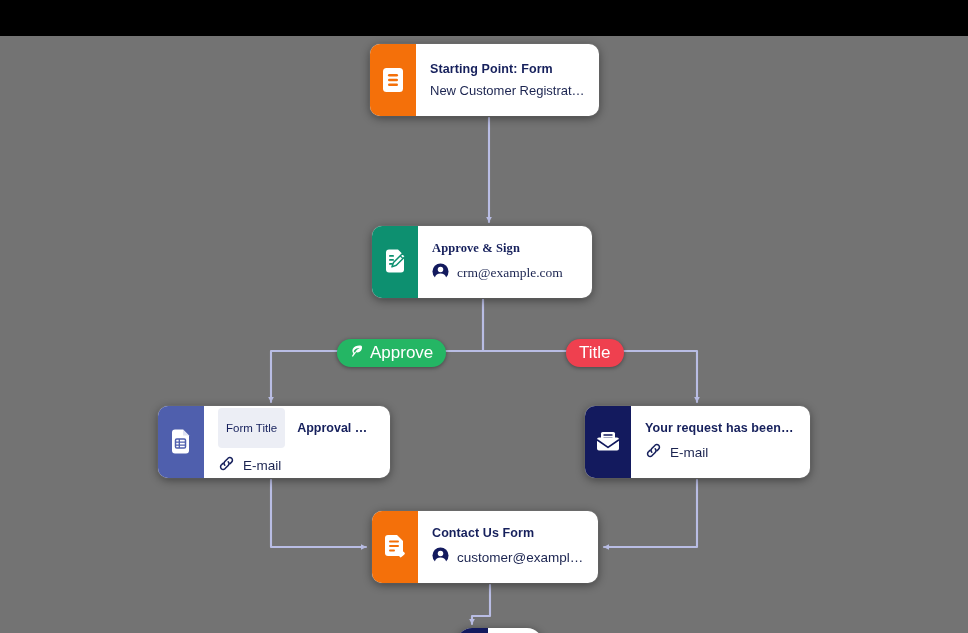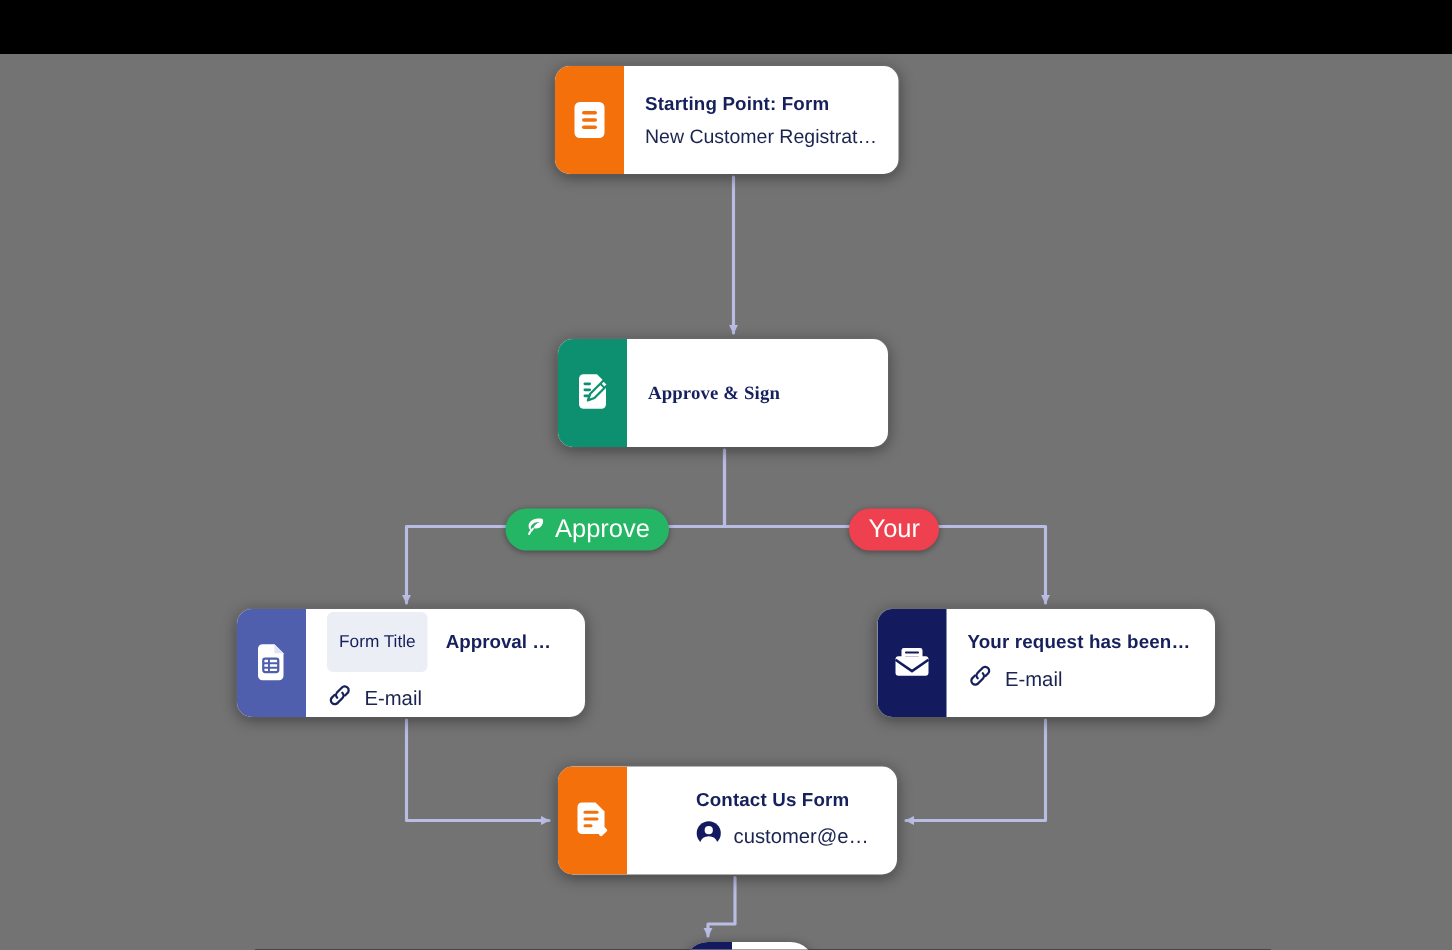--- a/index.html
+++ b/index.html
@@ -80,21 +80,21 @@
   .ic-orange { background: #f4700a; }
   .ic-teal   { background: #0d9070; }
   .ic-blue   { background: #4f5fad; }
   .ic-navy   { background: #131a5e; }
 
   
   #node-start       { left: 370px; top: 8px;   width: 229px; height: 72px; }
   #node-approvesign { left: 372px; top: 190px; width: 220px; height: 72px; font-family: Liberation Serif, serif; }
   #node-approvedoc  { left: 158px; top: 370px; width: 232px; height: 72px; }
   #node-denied      { left: 585px; top: 370px; width: 225px; height: 72px; }
-  #node-contact     { left: 372px; top: 475px; width: 226px; height: 72px; gap: 32px; }
+  #node-contact     { left: 372px; top: 475px; width: 226px; height: 72px; }
 
   
   .tag-row { display: flex; align-items: center; gap: 12px; min-width: 0; }
   .tag {
     background: #eceef5;
     color: #16205c;
     font-size: 11.5px;
     font-weight: 400;
     padding: 14px 8px;
     border-radius: 4px;
@@ -206,35 +206,45 @@
         <path d="M5,4.5 a3,3 0 0 1 3,-3 h9 l6,6 v14 a3,3 0 0 1 -3,3 h-12 a3,3 0 0 1 -3,-3 z" fill="#ffffff"></path>
         <rect x="8" y="7" width="5" height="1.8" rx=".9" fill="#0d9070"></rect>
         <rect x="8" y="11" width="5" height="1.8" rx=".9" fill="#0d9070"></rect>
         <rect x="8" y="15" width="4" height="1.8" rx=".9" fill="#0d9070"></rect>
         <path d="M21.5,5.5 L12.5,14.5 l-1.6,4.4 4.4,-1.6 9,-9 z" fill="#ffffff" stroke="#0d9070" stroke-width="1.5" stroke-linejoin="round"></path>
         <path d="M19.2,7.8 L22,10.6" stroke="#0d9070" stroke-width="1.3"></path>
       </svg>
     </div>
     <div class="node-body">
       <div class="node-title">Approve &amp; Sign</div>
+      <div class="node-row">
+        <span>
+          <svg width="17" height="17" viewBox="0 0 18 18" aria-hidden="true">
+            <circle cx="9" cy="9" r="8.5" fill="#131a5e"></circle>
+            <circle cx="9" cy="6.8" r="2.9" fill="#ffffff"></circle>
+            <path d="M2.9,15.6 a6.4,6.4 0 0 1 12.2,0 a8.5,8.5 0 0 1 -12.2,0 z" fill="#ffffff"></path>
+          </svg>
+        </span>
+        <span class="node-sub">crm@example.com</span>
+      </div>
     </div>
   </div>
 
   <div class="badge" id="badge-approve">
     <span>
       <svg width="14" height="14" viewBox="0 0 16 16" aria-hidden="true">
         <path d="M13.4,2.2 C10.2,1.3 5.1,2.1 3.3,5.4 c-1.5,2.8 .2,5.7 2.3,6.6 C4.3,10.6 4,8.6 4.9,7.2 6.2,5.1 9.1,4.4 11,4.6 9.3,5.4 7.2,6.9 6.3,9.1 c2.4,1.1 5.4,.3 6.7,-2.2 C14.1,4.8 13.9,3.1 13.4,2.2 z" fill="#ffffff"></path>
         <path d="M3.1,13.7 C3.9,12 4.8,10.8 6,9.7" stroke="#ffffff" stroke-width="1.5" fill="none" stroke-linecap="round"></path>
       </svg>
     </span>
     <span>Approve</span>
   </div>
 
   <div class="badge" id="badge-deny">
-    <span>Your</span>
+    <span>Title</span>
   </div>
 
   <div class="node" id="node-approvedoc">
     <div class="node-icon ic-blue">
       <svg width="26" height="28" viewBox="0 0 26 28" aria-hidden="true">
         <path d="M4,4.5 a3,3 0 0 1 3,-3 h8 l6,6 v15 a3,3 0 0 1 -3,3 h-11 a3,3 0 0 1 -3,-3 z" fill="#ffffff"></path>
         <path d="M15,1.5 l6,6 h-6 z" fill="#dfe3f4"></path>
         <rect x="7.5" y="11" width="10" height="9" rx="1.3" fill="none" stroke="#4f5fad" stroke-width="1.5"></rect>
         <path d="M7.5,14.2 H17.5 M7.5,17.2 H17.5 M11.3,11 V20" stroke="#4f5fad" stroke-width="1.3"></path>
       </svg>

